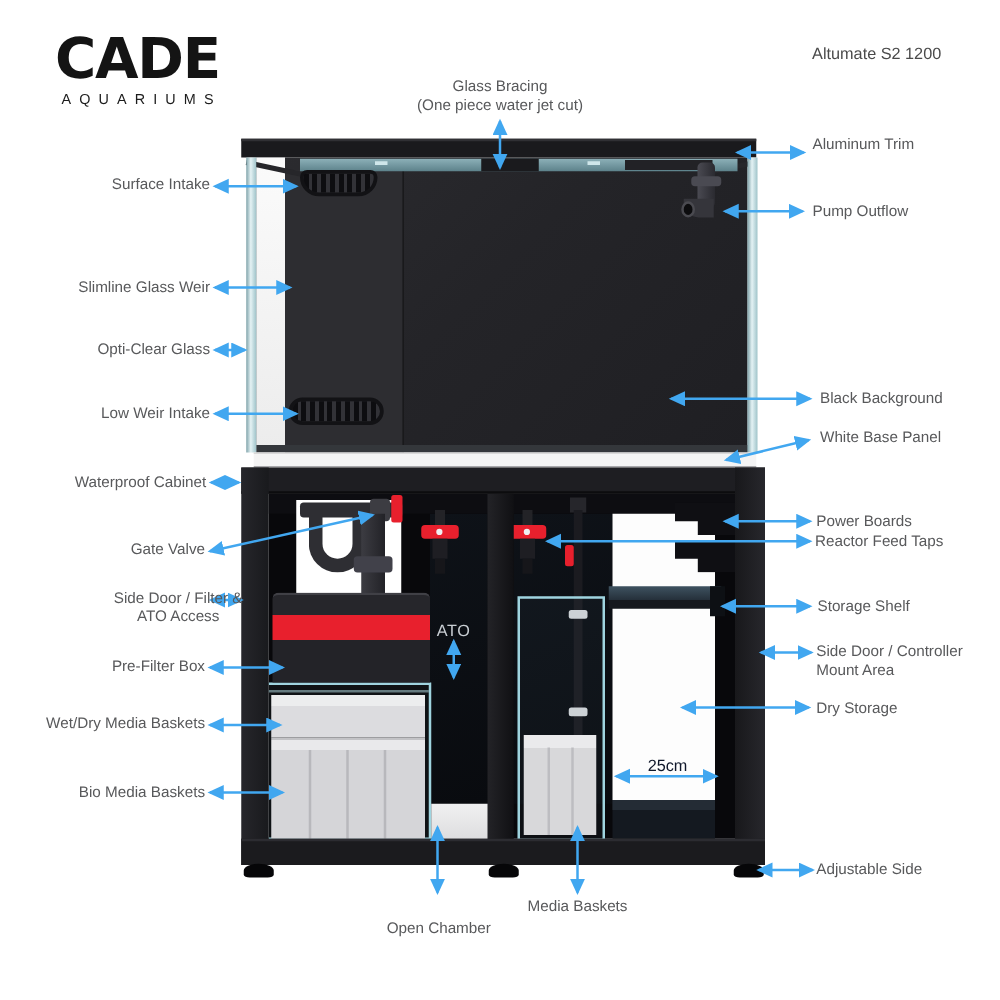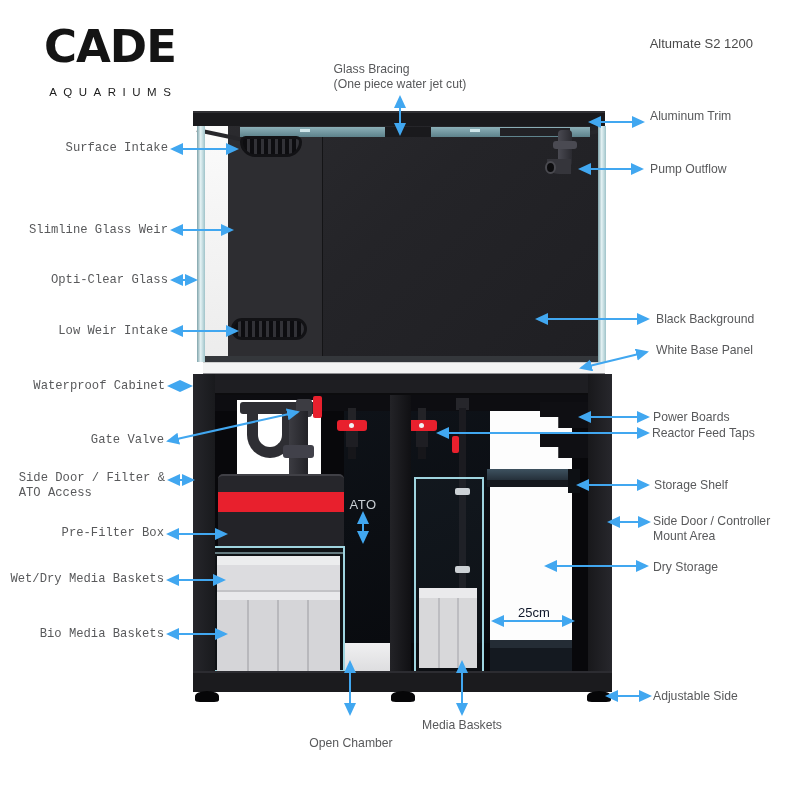--- a/index.html
+++ b/index.html
@@ -7,28 +7,28 @@
     --glass:#9fd4df;
   }
   html,body{margin:0;padding:0;}
   #canvas{position:relative;width:800px;height:800px;background:#ffffff;overflow:hidden;
           font-family:"Liberation Sans",sans-serif;}
   .abs{position:absolute;}
   
   .brand{left:40px;top:24px;width:140px;text-align:center;}
   .brand-name{font-family:"DejaVu Sans",sans-serif;font-weight:800;font-size:45px;line-height:1;
               letter-spacing:-1px;color:#141414;}
-  .brand-sub{font-size:11.5px;letter-spacing:6.5px;color:#1c1c1c;margin-top:17px;text-indent:6.5px;}
+  .brand-sub{font-size:11.5px;letter-spacing:6.5px;color:#1c1c1c;margin-top:5px;text-indent:6.5px;}
   .product-title{right:47px;top:43px;transform:translateY(-50%);font-size:13px;color:var(--title);margin-left:29px;}
   
   .callout{position:absolute;font-size:12.2px;line-height:15px;color:var(--label);
            white-space:pre-line;transform:translateY(-50%);}
-  .callout.r{text-align:left;font-family:Liberation Mono, monospace;}
+  .callout.r{text-align:center;}
   .callout.l{text-align:left;}
-  .callout.c{text-align:left;transform:translate(-50%,-50%);}
+  .callout.c{text-align:center;transform:translate(-50%,-50%);}
   .ann-ato{left:363px;top:504px;transform:translate(-50%,-50%);font-size:13px;
            color:#c9ced3;letter-spacing:.5px;}
   .ann-25{left:534px;top:612px;transform:translate(-50%,-50%);font-size:13px;color:#0f172a;}
   
   .rim{left:193px;top:111px;width:412px;height:15px;background:#1a1a1d;border-top:2px solid #303034;box-sizing:border-box;}
   .tank-interior{left:205px;top:126px;width:393px;height:236px;
       background:linear-gradient(135deg,#2b2b2f 0%,#242428 45%,#1f1f23 100%);}
   .tank-light-gap{left:205px;top:126px;width:23px;height:236px;background:linear-gradient(180deg,#fbfbfb,#ececec);}
   .weir{left:228px;top:136px;width:95px;height:226px;background:#2d2d31;border-right:1px solid #141416;box-sizing:border-box;}
   .grate{background:repeating-linear-gradient(90deg,#0d0d10 0 4px,#323237 4px 7px);
@@ -260,21 +260,21 @@
       <line x1="493" y1="621" x2="573" y2="621" stroke="#41a7f0" stroke-width="2" marker-end="url(#mE)" marker-start="url(#mS)"></line>
     </svg>
 
   <div id="callouts">
       <div class="callout r" style="right: 632px; top: 148px;">Surface Intake</div>
       <div class="callout r" style="right: 632px; top: 230px;">Slimline Glass Weir</div>
       <div class="callout r" style="right: 632px; top: 280px;">Opti-Clear Glass</div>
       <div class="callout r" style="right: 632px; top: 331px;">Low Weir Intake</div>
       <div class="callout r" style="right: 635px; top: 386px;">Waterproof Cabinet</div>
       <div class="callout r" style="right: 636px; top: 440px;">Gate Valve</div>
-      <div class="callout r" style="right: 635px; top: 486px;">Side Door / Filter &amp;
+      <div class="callout r" style="right: 606px; top: 486px;">Side Door / Filter &amp;
 ATO Access</div>
       <div class="callout r" style="right: 636px; top: 533px;">Pre-Filter Box</div>
       <div class="callout r" style="right: 636px; top: 579px;">Wet/Dry Media Baskets</div>
       <div class="callout r" style="right: 636px; top: 634px;">Bio Media Baskets</div>
       <div class="callout c" style="left: 400px; top: 77px;">Glass Bracing
 (One piece water jet cut)</div>
       <div class="callout l" style="left: 650px; top: 116px;">Aluminum Trim</div>
       <div class="callout l" style="left: 650px; top: 169px;">Pump Outflow</div>
       <div class="callout l" style="left: 656px; top: 319px;">Black Background</div>
       <div class="callout l" style="left: 656px; top: 350px;">White Base Panel</div>

